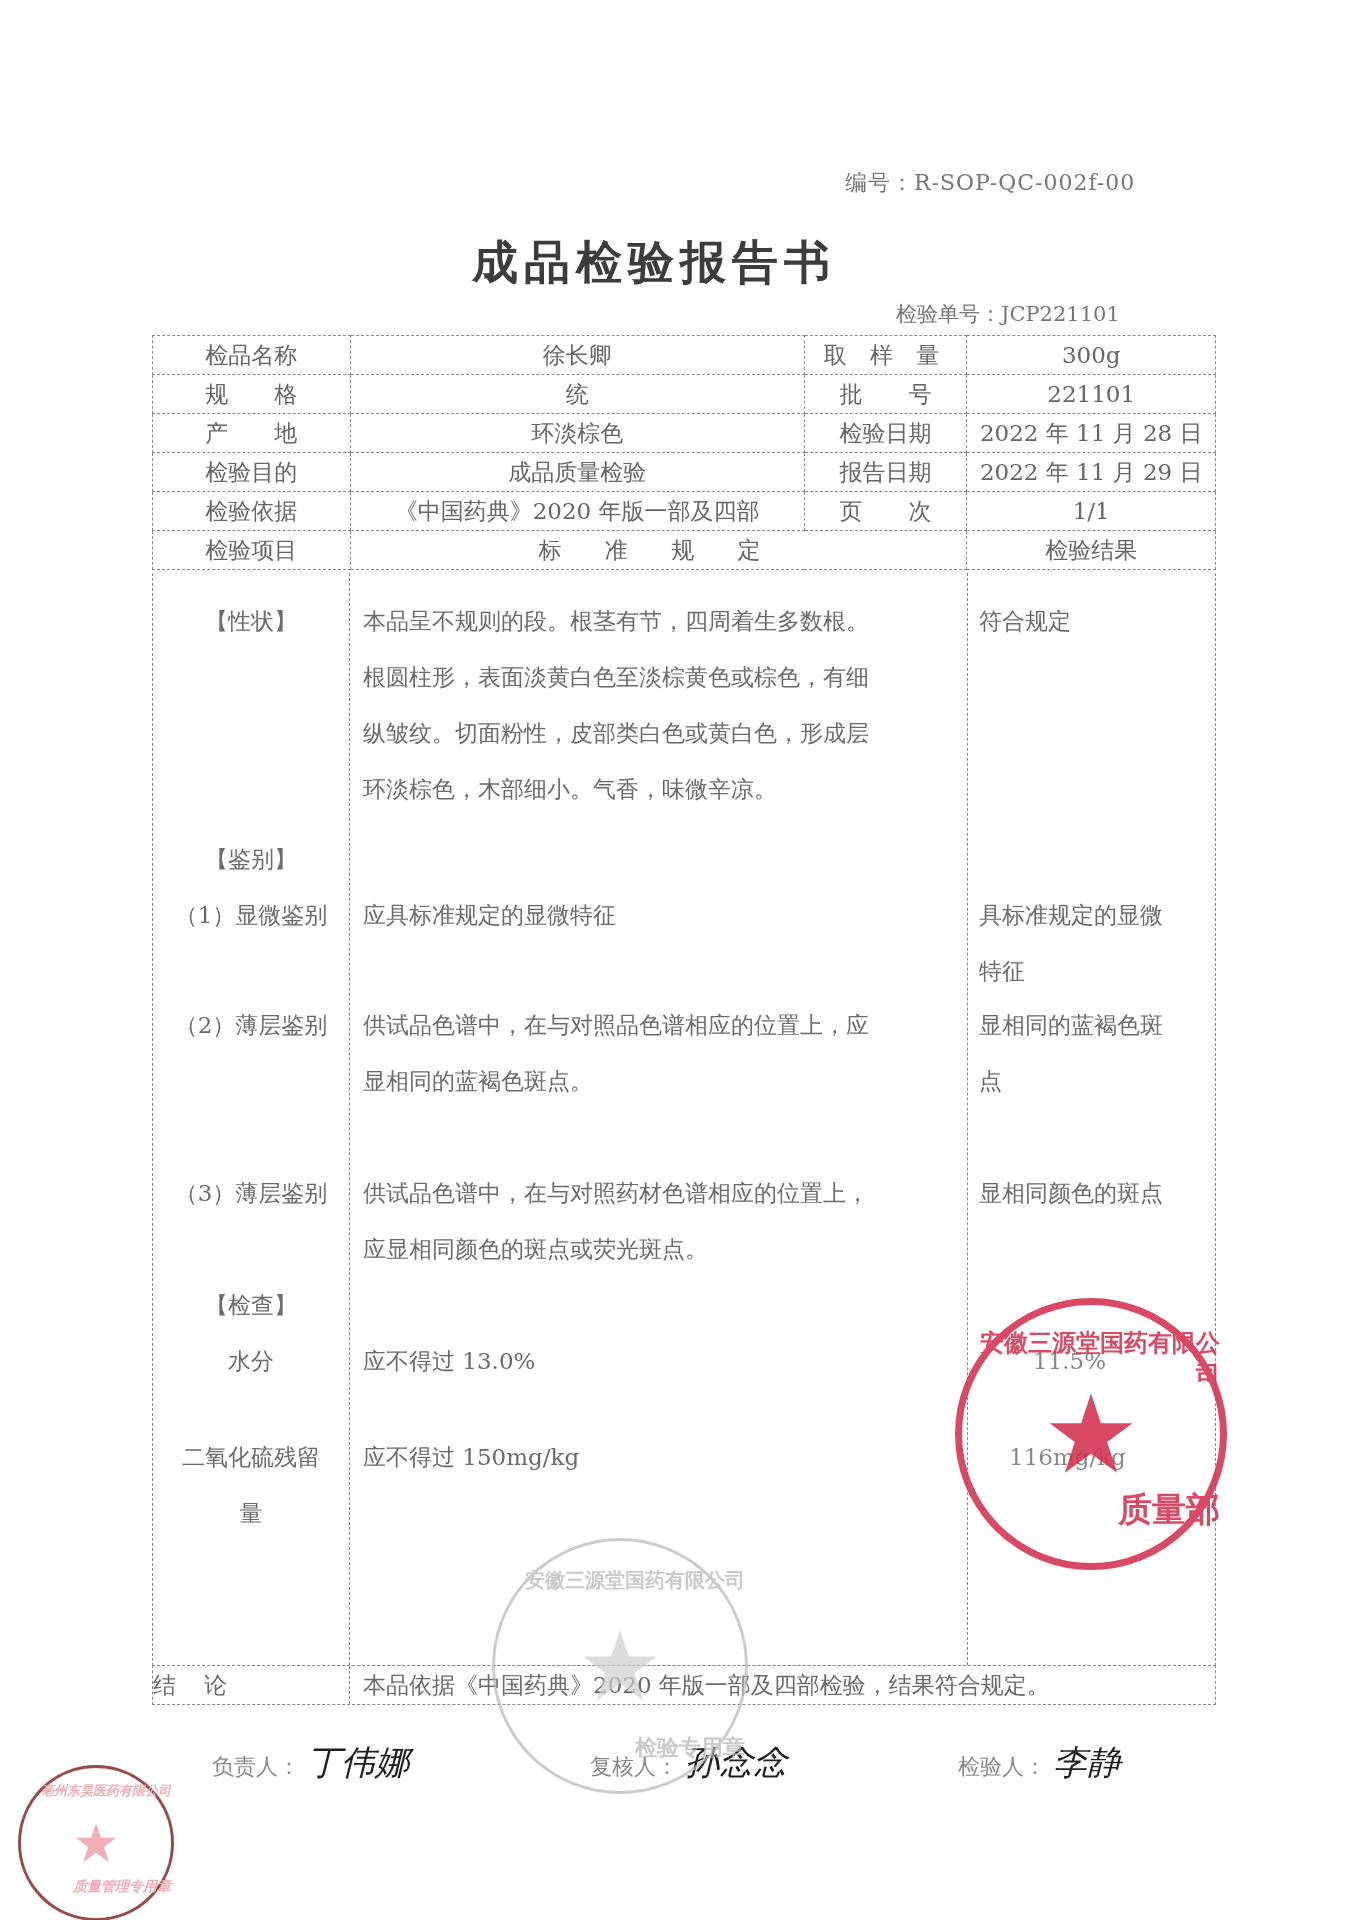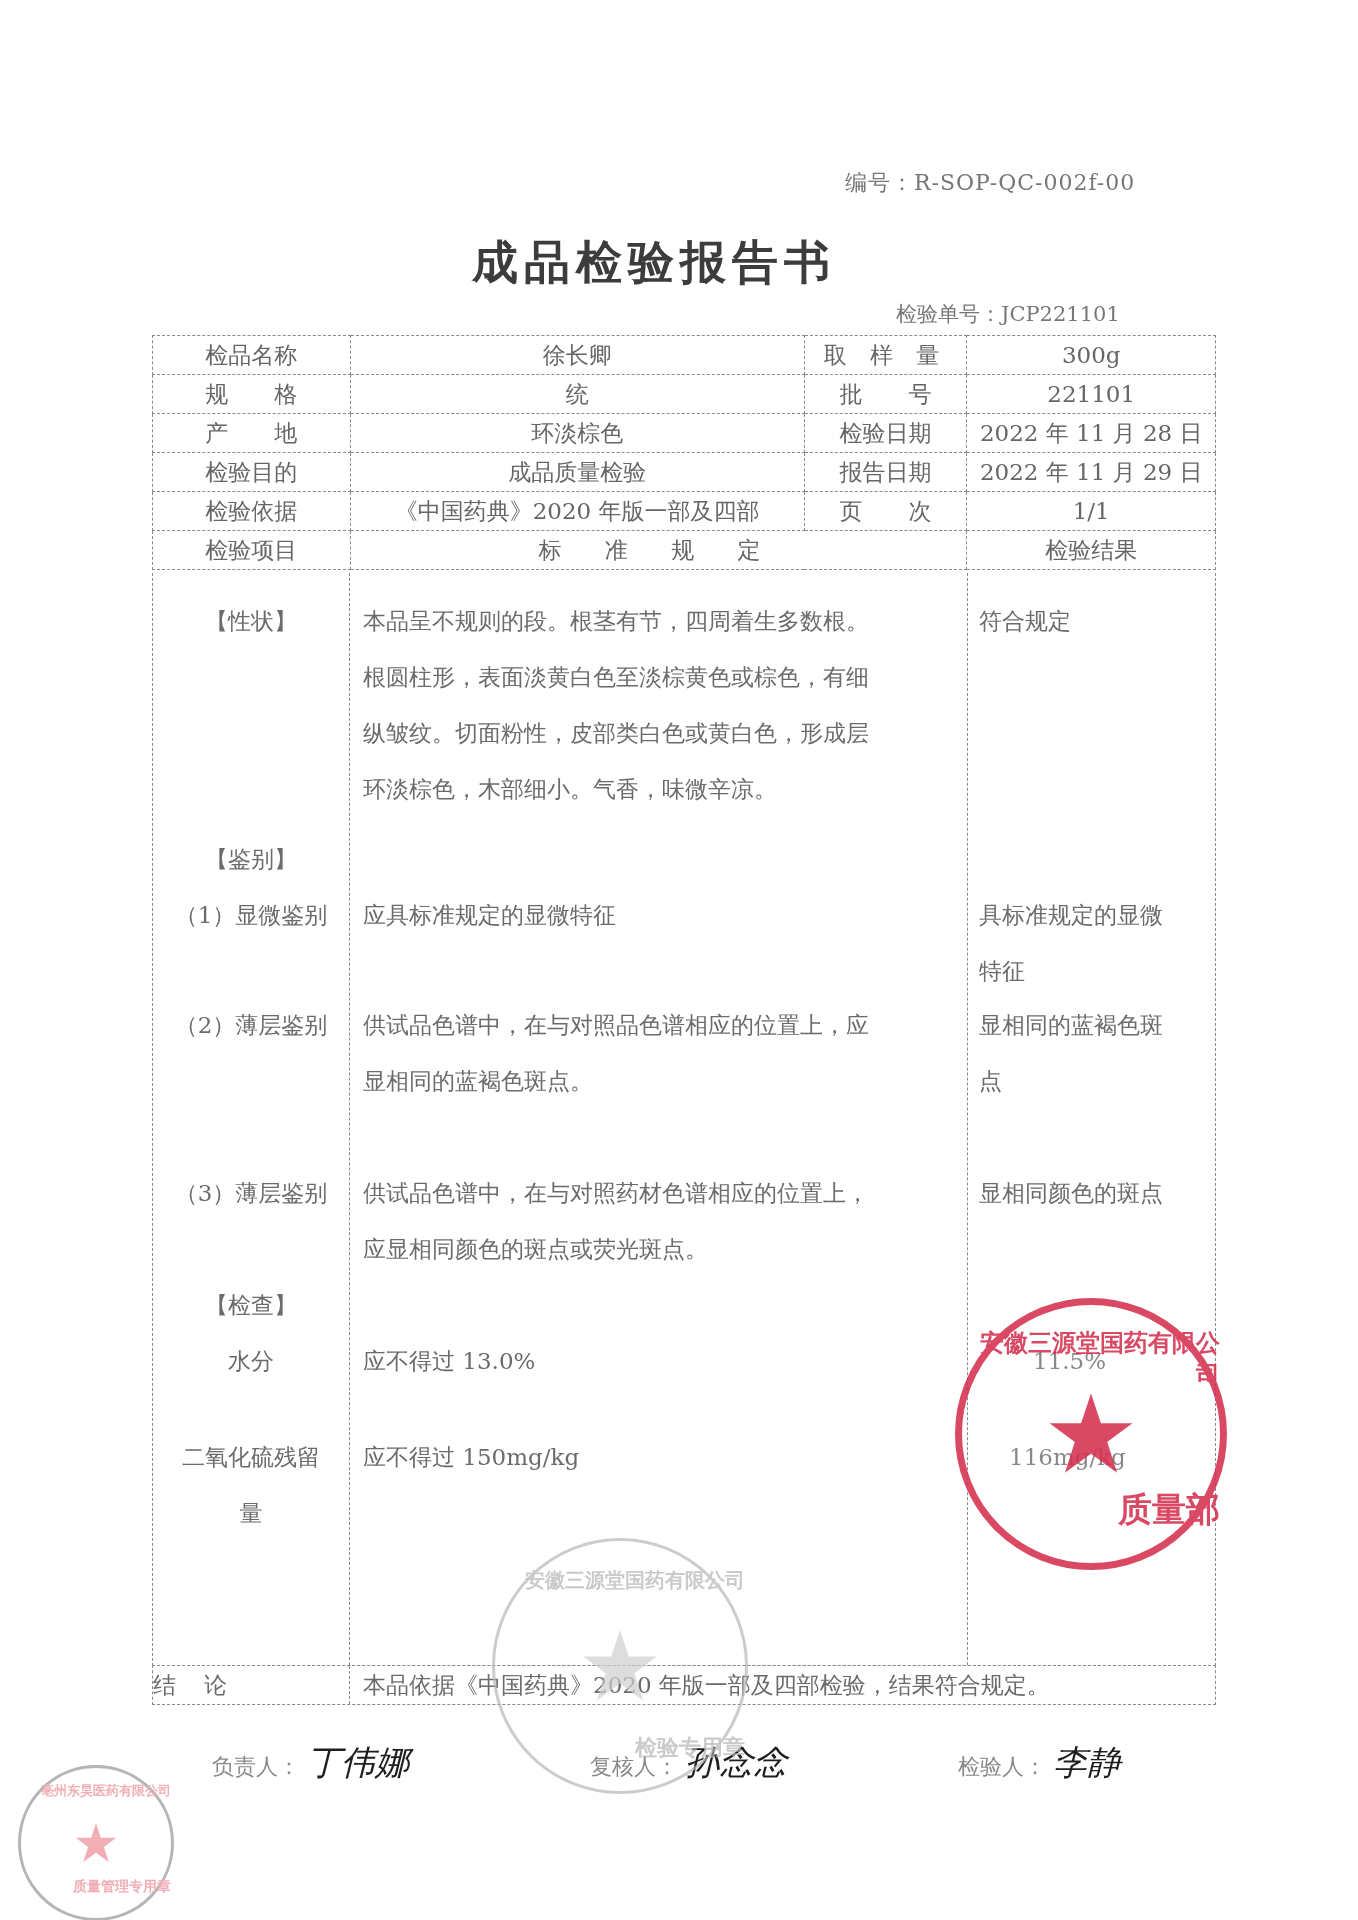--- a/index.html
+++ b/index.html
@@ -23,21 +23,21 @@
   .res { left:826px; width:230px; }
   .concl { position:absolute; left:152px; top:1665px; width:1062px; height:38px;
            border:1px dashed #8a8a8a; }
   .concl .lbl { position:absolute; left:0; width:196px; text-align:left; top:4px; font-size:23px; letter-spacing:28px; }
   .concl .txt { position:absolute; left:210px; top:4px; font-size:23px; }
   .sigrow { position:absolute; top:1740px; font-size:22px; color:#888; }
   .sig { font-family:Liberation Mono, monospace; color:#1e1e1e; font-size:34px; font-style:italic; }
   .stamp { position:absolute; border-radius:50%; }
   .stamp-red { left:955px; top:1298px; width:258px; height:258px; border:7px solid #d6304f; opacity:.88; }
   .stamp-gray { left:492px; top:1538px; width:250px; height:250px; border:3px solid #b7b7b7; opacity:.7; }
-  .stamp-pink { left:18px; top:1765px; width:150px; height:150px; border:3px solid #a3a3a3; opacity:.8; }
+  .stamp-pink { left:18px; top:1765px; width:150px; height:150px; border:3px solid #7f1d1d; opacity:.8;font-style:italic; }
   .stamp-text { position:absolute; width:100%; text-align:right; font-weight:bold; }
   .star { position:absolute; left:50%; top:50%; transform:translate(-50%,-50%); }
 </style>
 </head>
 <body>
 
 <div class="abs docno">编号：R-SOP-QC-002f-00</div>
 <div class="abs title">成品检验报告书</div>
 <div class="abs reportno">检验单号：JCP221101</div>
 

